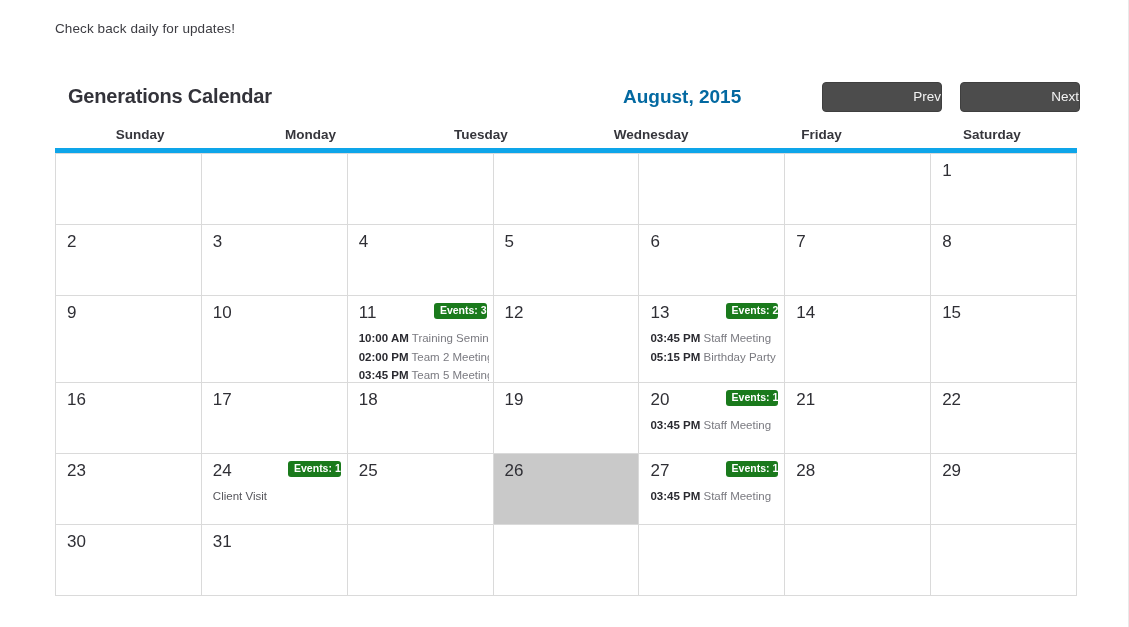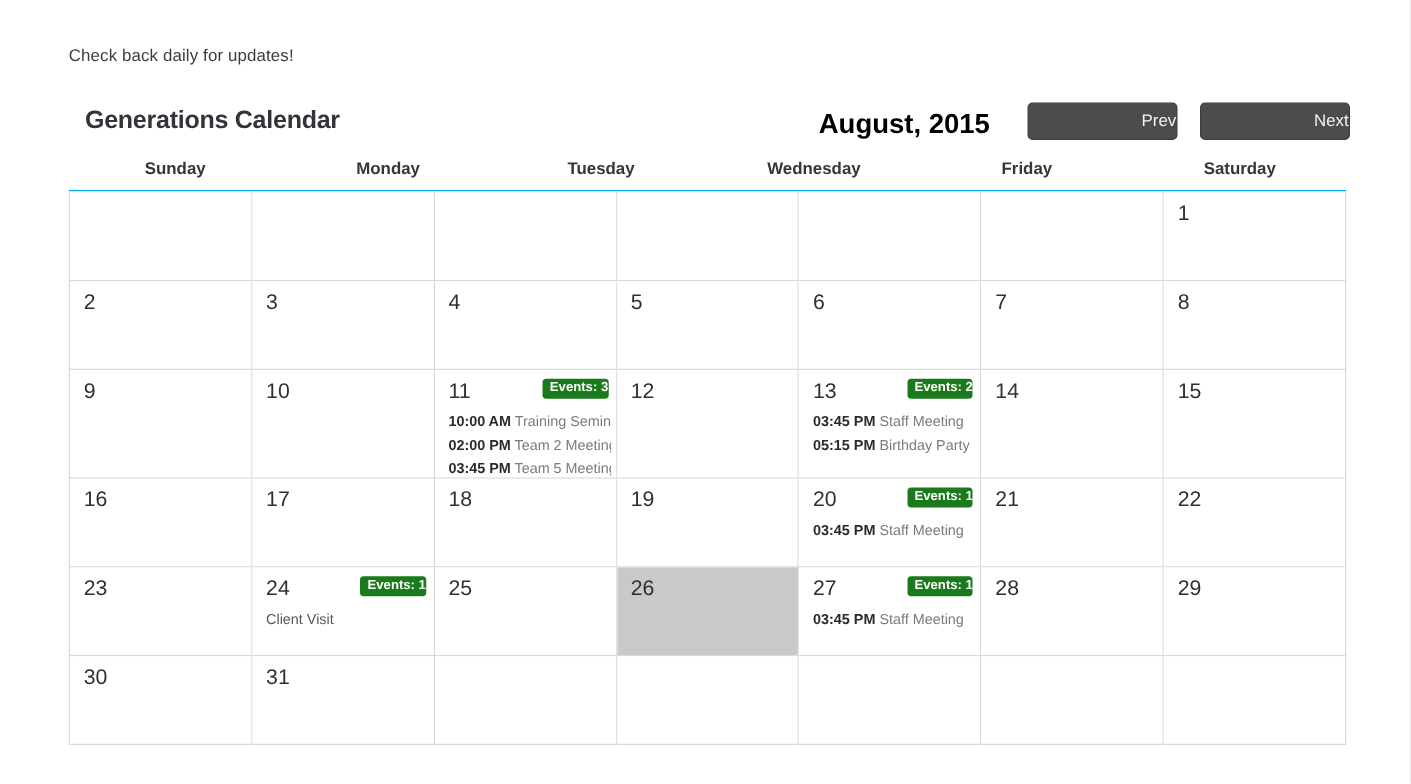--- a/index.html
+++ b/index.html
@@ -17,45 +17,44 @@
     border-right: 1px solid #e9e9e9;
   }
 
   
   .notice {
     position: absolute;
     left: 55px; top: 21px;
     font-size: 13.5px;
     color: #3c3c42;
     letter-spacing: .1px;
-    margin-top: 16px;
   }
 
   
   .cal-header {
     position: absolute;
     left: 55px; top: 78px;
     width: 1022px;
     height: 41px;
     margin-left: 6px;
   }
   .cal-title {
     position: absolute;
     left: 7px; top: 7px;
     font-size: 20px;
     font-weight: bold;
     color: #33333a;
     letter-spacing: -.2px;
   }
   .cal-month {
     position: absolute;
-    left: 594px; top: 8px;
-    font-size: 22px;
-    font-weight: bold;
-    color: #000000;
+    left: 562px; top: 8px;
+    font-size: 19px;
+    font-weight: bold;
+    color: #0369a1;
   }
   .nav-btn {
     position: absolute;
     top: 4px;
     width: 120px; height: 30px;
     background: #4c4c4c;
     border: 1px solid #3f3f3f;
     border-radius: 4px;
     color: #f3f3f3;
     font-size: 13.5px;
@@ -67,21 +66,21 @@
   }
   .nav-prev { left: 761px; }
   .nav-next { left: 899px; }
 
   
   .weekdays {
     position: absolute;
     left: 55px; top: 121px;
     width: 1022px; height: 32px;
     display: flex;
-    border-bottom: 1px solid #0ea5e9;
+    border-bottom: 5px solid #0ea5e9;
   }
   .weekday {
     flex: 1 1 0;
     text-align: center;
     font-size: 13.5px;
     font-weight: bold;
     color: #36363c;
     line-height: 28px;
   }
 

